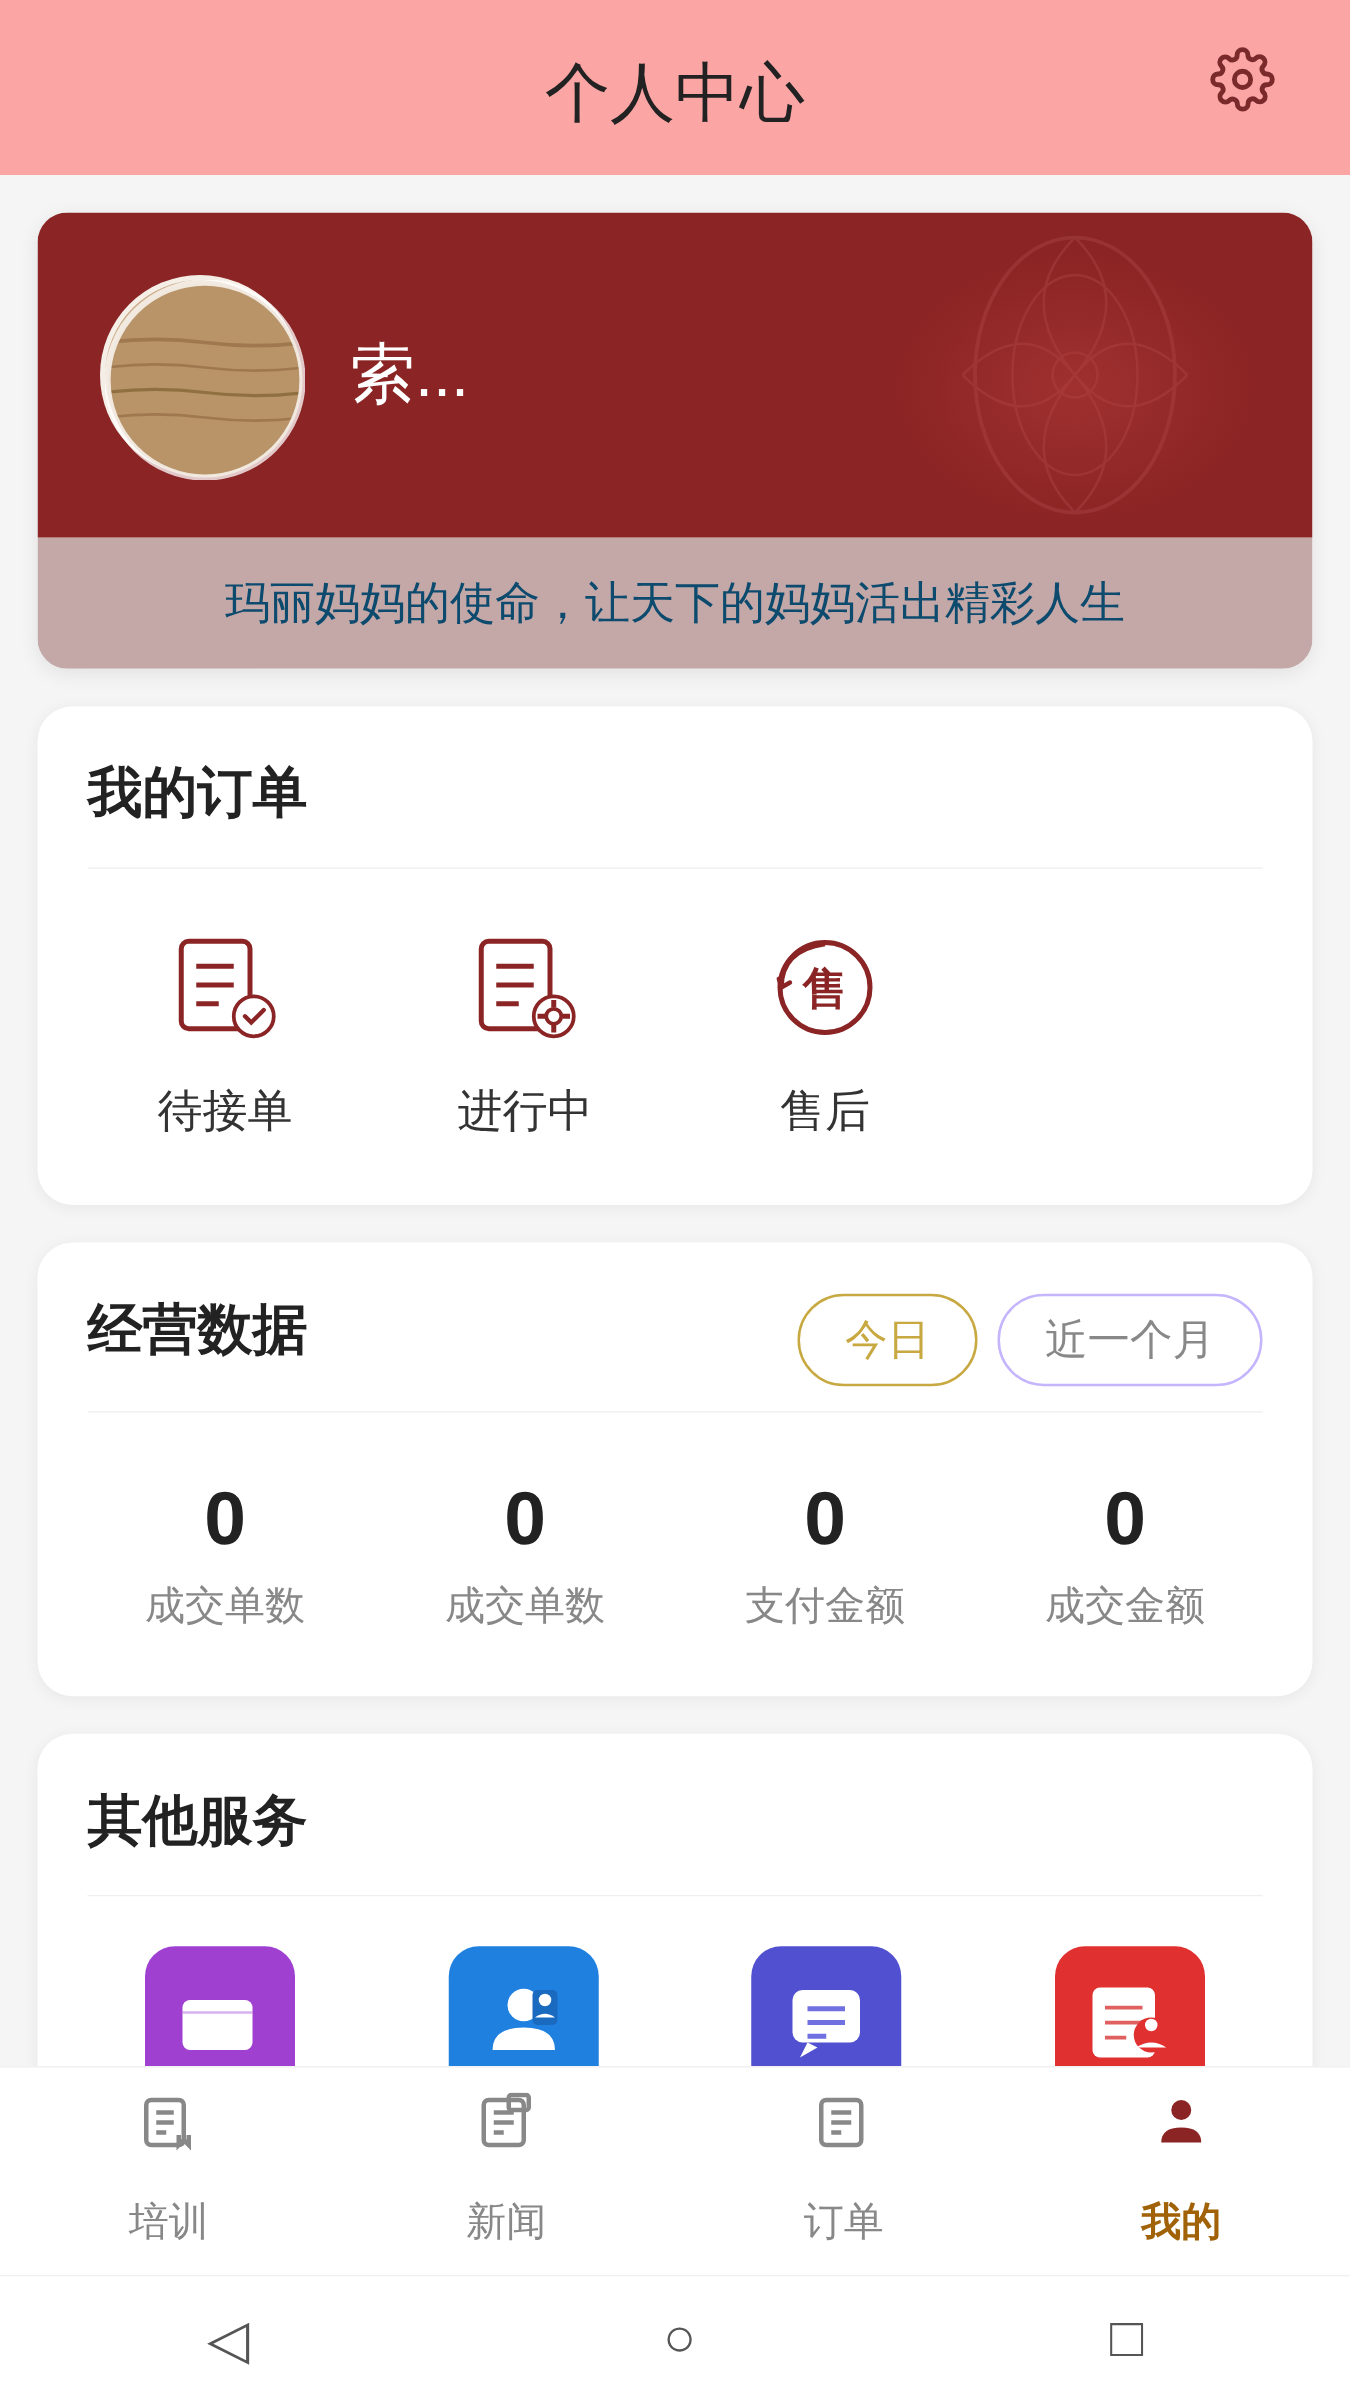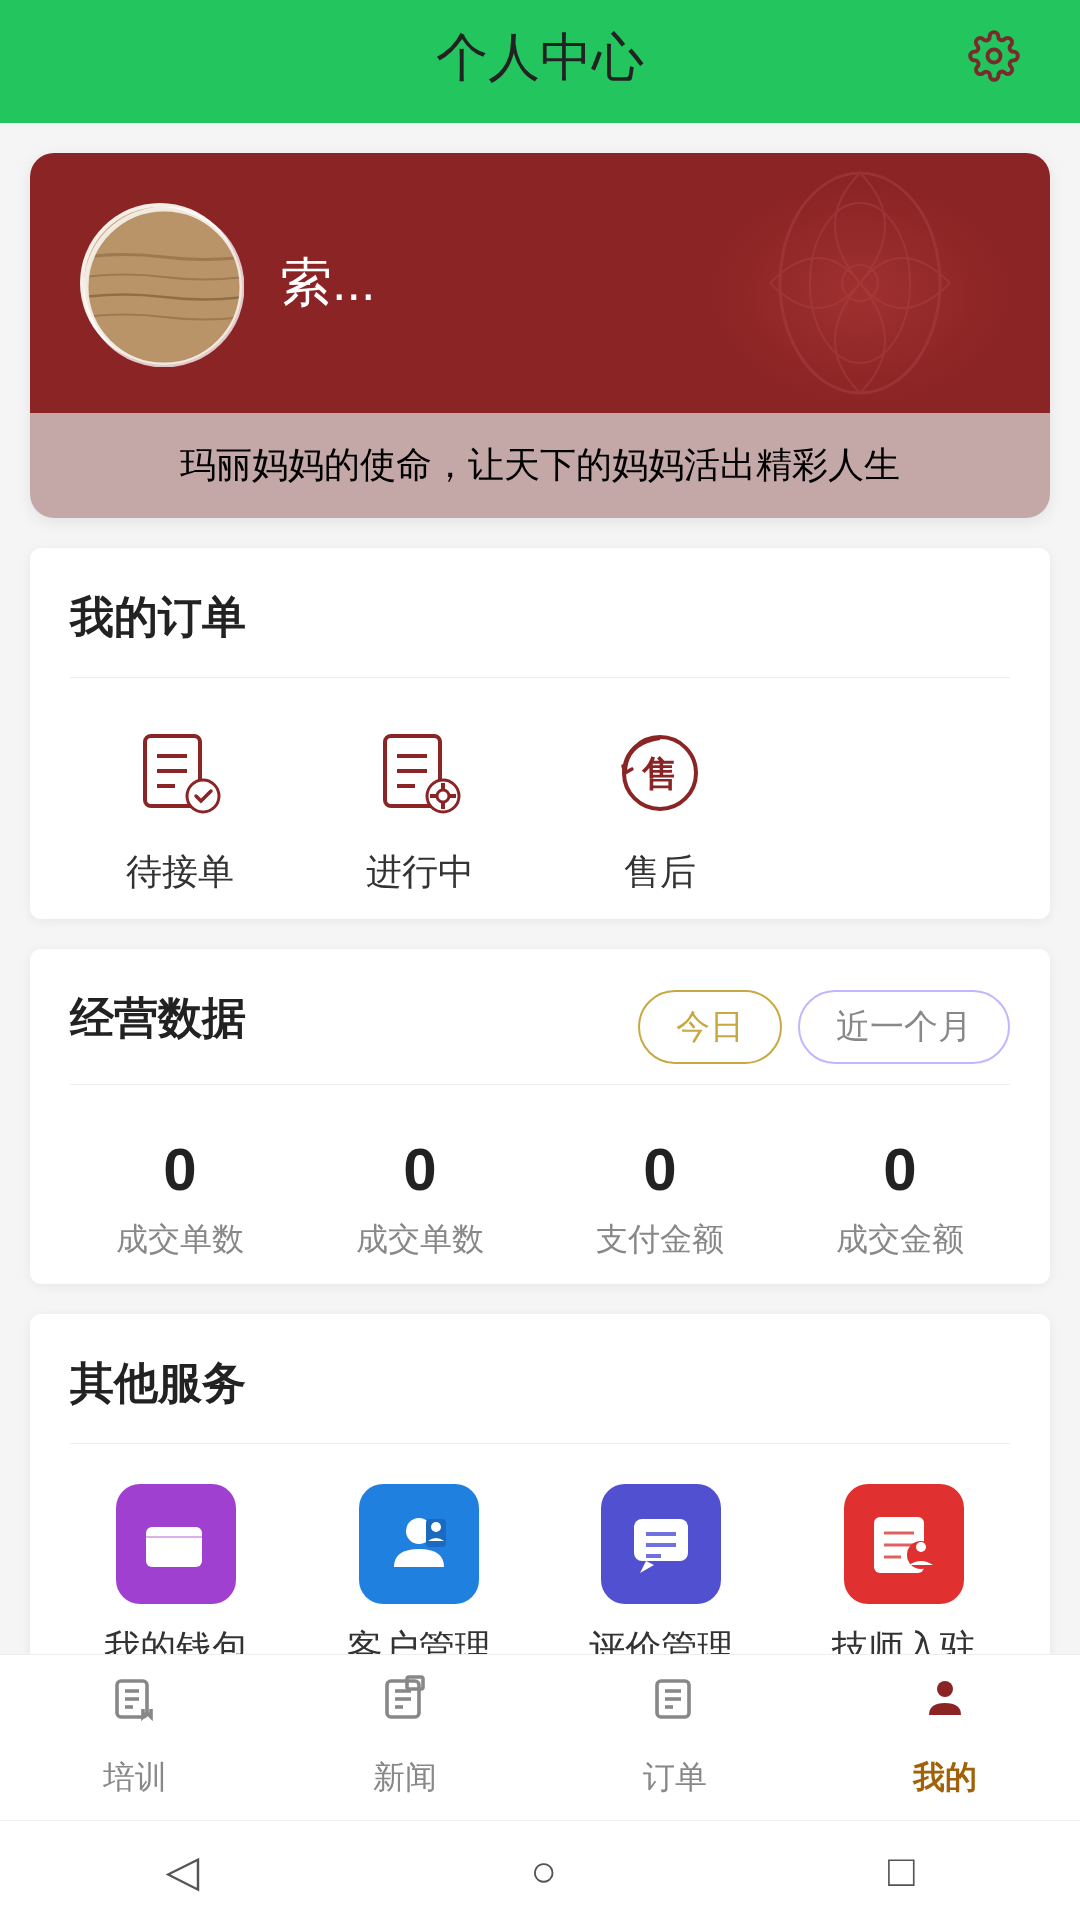--- a/index.html
+++ b/index.html
@@ -8,25 +8,25 @@
       font-family: -apple-system, "PingFang SC", "Microsoft YaHei", sans-serif;
       background: #f5f5f5;
       width: 1080px;
       min-height: 1920px;
       overflow-x: hidden;
       position: relative;
     }
 
     
     .header {
-      background: #22c55e;
+      background: #fca5a5;
       display: flex;
       align-items: center;
       justify-content: center;
-      padding: 23px 60px 30px;
+      padding: 40px 60px 30px;
       position: relative;
     }
     .header-title {
       font-size: 52px;
       font-weight: 400;
       color: #222;
     }
     .header-gear {
       position: absolute;
       right: 60px;
@@ -87,29 +87,29 @@
       z-index: 1;
       font-weight: 400;
     }
     .profile-bottom {
       background: #c4a8a8;
       padding: 28px 40px;
       text-align: center;
     }
     .profile-slogan {
       font-size: 36px;
-      color: #000000;
+      color: #0c4a6e;
     }
 
     
     .section-card {
       margin: 30px 30px 0;
       background: #fff;
-      border-radius: 11px;
-      padding: 40px 40px 22px;
+      border-radius: 28px;
+      padding: 40px 40px 50px;
       box-shadow: 0 2px 12px rgba(0,0,0,0.06);
     }
     .section-title {
       font-size: 44px;
       font-weight: 600;
       color: #222;
       margin-bottom: 30px;
     }
     .divider {
       border: none;

